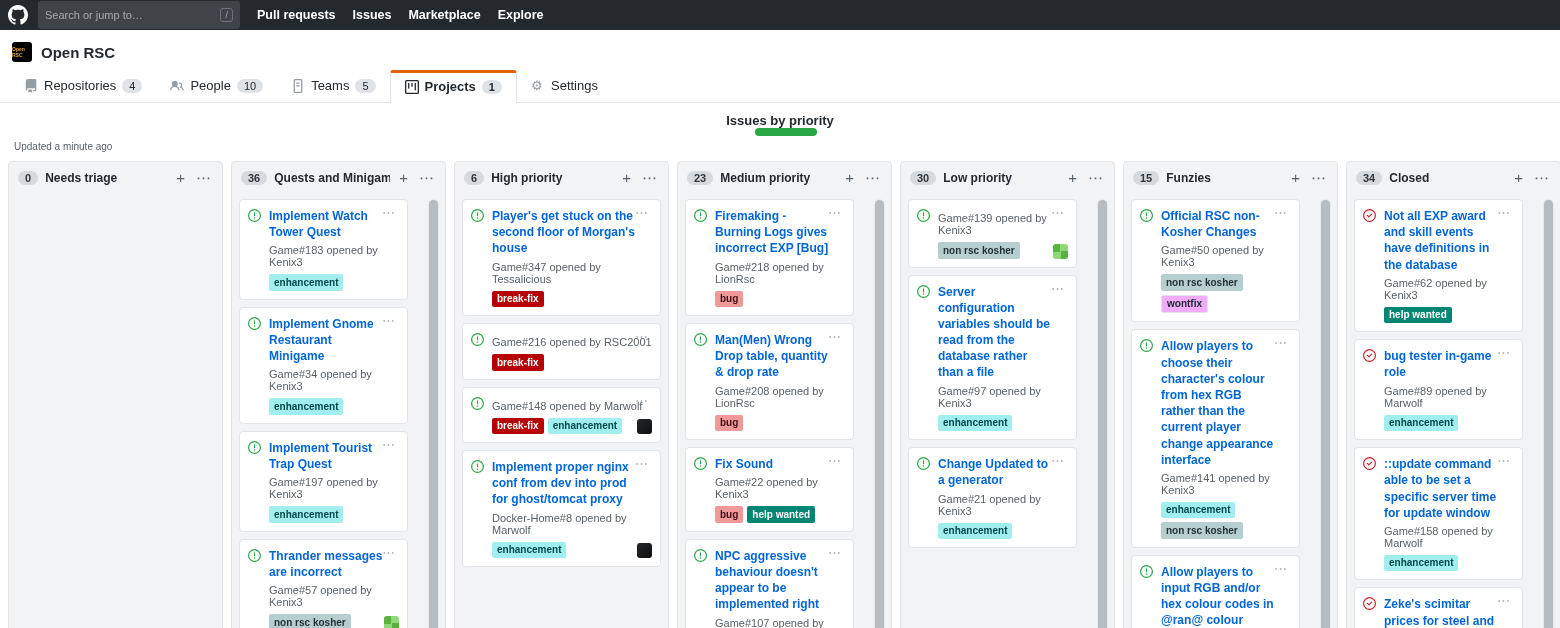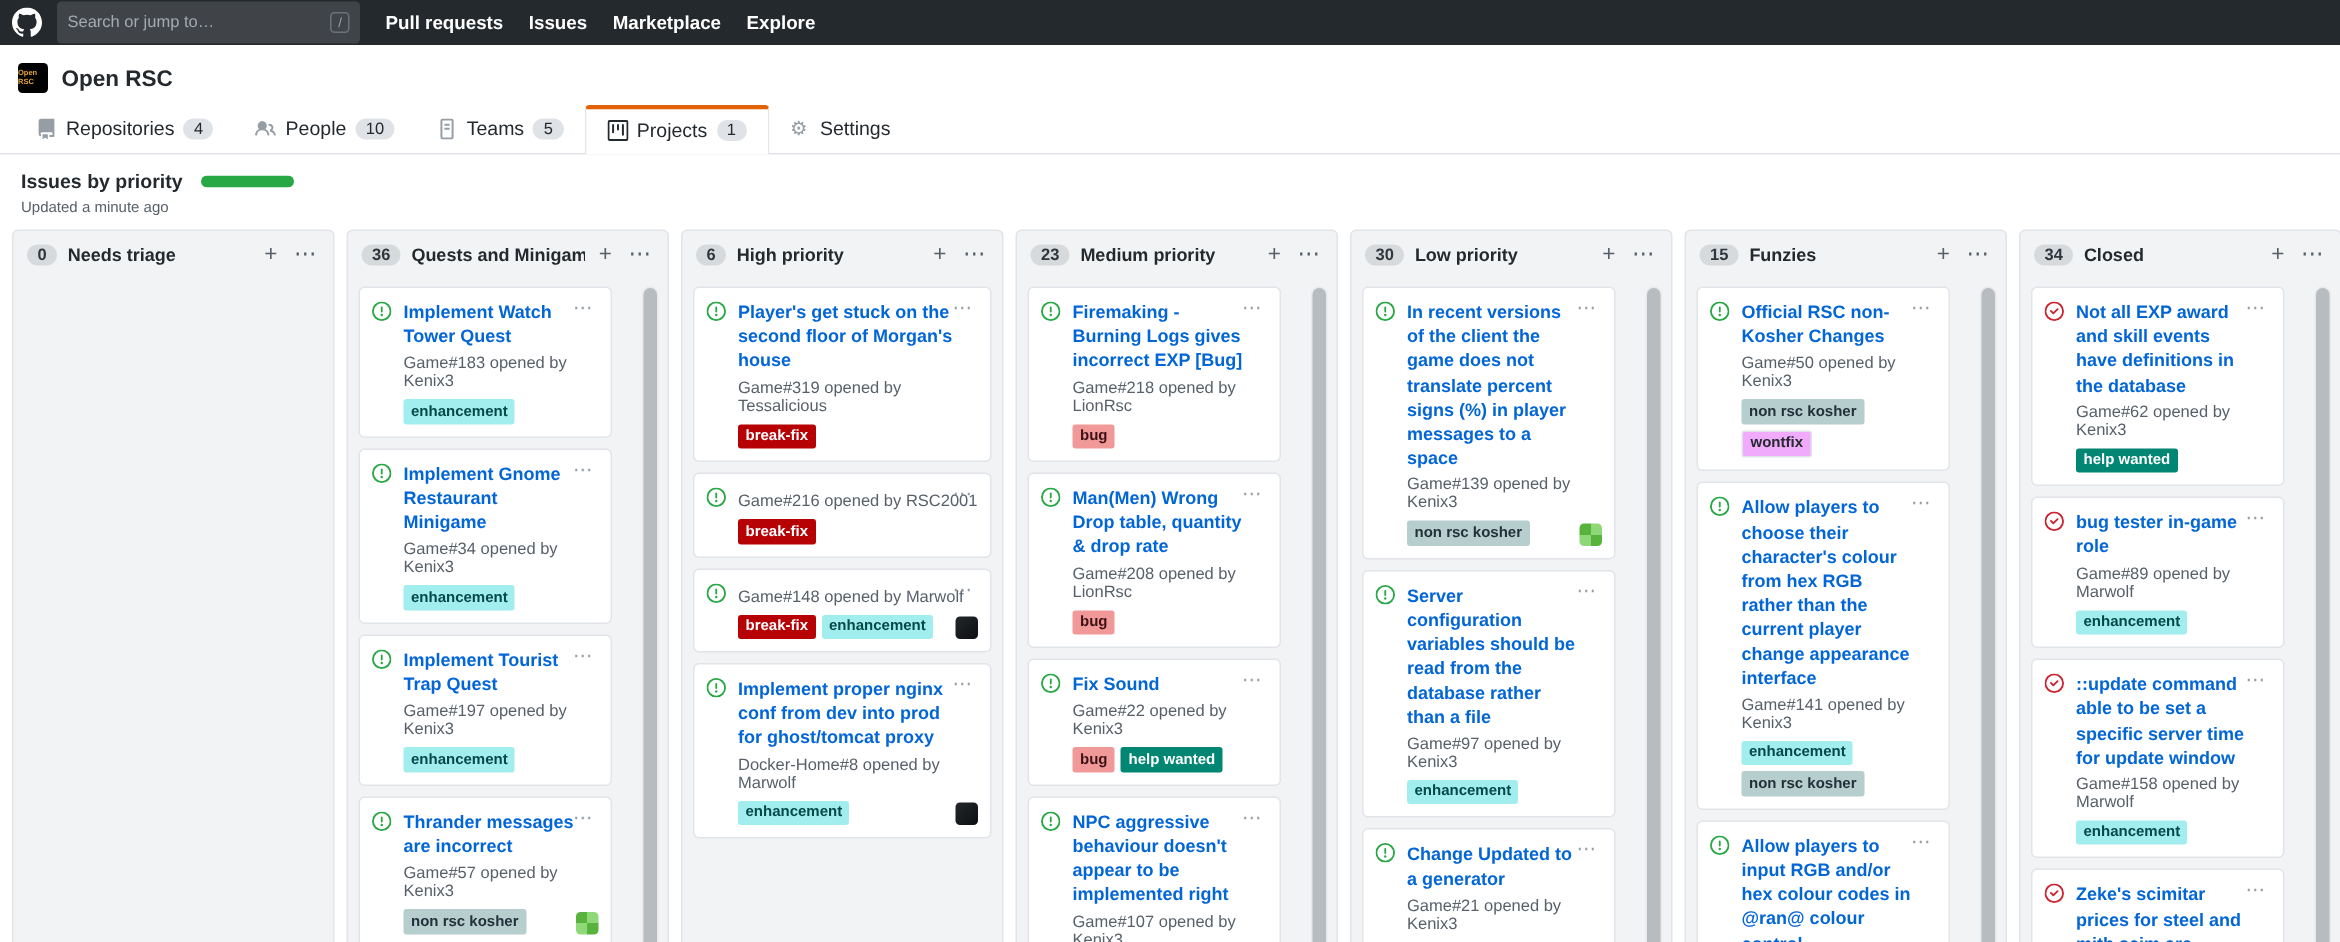--- a/index.html
+++ b/index.html
@@ -22,26 +22,26 @@
               font-size:5px;font-weight:bold;display:flex;align-items:center;justify-content:center;overflow:hidden;}
   .org-name{margin-left:9px;font-size:15px;font-weight:bold;}
 
   
   .tabs{margin-top:8px;padding-left:10px;display:flex;align-items:flex-end;border-bottom:1px solid #e1e4e8;}
   .tab{display:flex;align-items:center;gap:6px;padding:8px 14px 9px;font-size:13px;color:#24292e;cursor:pointer;}
   .t-icon{width:14px;height:14px;color:#959da5;flex:none;}
   .tab-pill{background:#dfe2e6;border-radius:10px;padding:1px 7px;font-size:11px;color:#24292e;}
   .tab-pill:empty{display:none;}
   .tab.active{background:#fff;border:1px solid #e1e4e8;border-bottom:none;border-top:3px solid #e36209;
-              border-radius:3px 3px 0 0;margin-bottom:-1px;padding-top:6px;font-weight:normal;}
+              border-radius:3px 3px 0 0;margin-bottom:-1px;padding-top:6px;font-weight:bold;}
   .tab.active .t-icon{color:#24292e;}
 
   
   .proj-head{padding:10px 14px 2px;}
-  .proj-row{display:flex;align-items:center;}
+  .proj-row{display:flex;align-items:center;flex-direction:column;}
   .proj-title{font-size:13px;font-weight:bold;}
   .progress{width:62px;height:8px;border-radius:4px;margin-left:12px;background:#dfe2e6;overflow:hidden;}
   .progress-fill{height:100%;background:#28a745;}
   .updated{font-size:10px;color:#586069;margin-top:5px;}
 
   
   .board{display:flex;gap:8px;padding:7px 0 0 8px;height:483px;overflow:hidden;align-items:stretch;}
   .column{width:215px;flex:none;background:#f1f3f5;border:1px solid #e1e4e8;border-radius:4px;
           height:540px;position:relative;box-sizing:border-box;}
   .col-head{display:flex;align-items:center;padding:8px 9px;gap:7px;}
@@ -212,21 +212,21 @@
         <button class="col-btn">+</button>
         <button class="col-btn">⋯</button>
       </div>
       <div class="cards">
         <article class="card">
           <svg viewBox="0 0 16 16" class="state-icon open">
             <path d="M8 1.5a6.5 6.5 0 100 13 6.5 6.5 0 000-13zM0 8a8 8 0 1116 0A8 8 0 010 8zm9 3a1 1 0 11-2 0 1 1 0 012 0zm-.25-6.25a.75.75 0 00-1.5 0v3.5a.75.75 0 001.5 0v-3.5z" fill="currentColor"></path>
           </svg>
           <div class="card-title">Player's get stuck on the second floor of Morgan's house</div>
           <button class="card-dots">⋯</button>
-          <div class="card-meta">Game#319 opened by Tessalicious</div>
+          <div class="card-meta">Game#347 opened by Tessalicious</div>
           <div class="card-labels">
             <span class="lbl" style="background: rgb(182, 2, 5); color: rgb(255, 255, 255);">break-fix</span>
           </div>
         </article>
         <article class="card">
           <svg viewBox="0 0 16 16" class="state-icon open">
             <path d="M8 1.5a6.5 6.5 0 100 13 6.5 6.5 0 000-13zM0 8a8 8 0 1116 0A8 8 0 010 8zm9 3a1 1 0 11-2 0 1 1 0 012 0zm-.25-6.25a.75.75 0 00-1.5 0v3.5a.75.75 0 001.5 0v-3.5z" fill="currentColor"></path>
           </svg>
           <button class="card-dots">⋯</button>
           <div class="card-meta">Game#216 opened by RSC2001</div>
@@ -320,21 +320,20 @@
         <span class="col-count">30</span>
         <span class="col-name">Low priority</span>
         <button class="col-btn">+</button>
         <button class="col-btn">⋯</button>
       </div>
       <div class="cards">
         <article class="card">
           <svg viewBox="0 0 16 16" class="state-icon open">
             <path d="M8 1.5a6.5 6.5 0 100 13 6.5 6.5 0 000-13zM0 8a8 8 0 1116 0A8 8 0 010 8zm9 3a1 1 0 11-2 0 1 1 0 012 0zm-.25-6.25a.75.75 0 00-1.5 0v3.5a.75.75 0 001.5 0v-3.5z" fill="currentColor"></path>
           </svg>
-          <div class="card-title">In recent versions of the client the game does not translate percent signs (%) in player messages to a space</div>
           <button class="card-dots">⋯</button>
           <div class="card-meta">Game#139 opened by Kenix3</div>
           <div class="card-labels">
             <span class="lbl" style="background: rgb(182, 206, 206); color: rgb(36, 49, 58);">non rsc kosher</span>
           </div>
           <div class="avatar green"></div>
         </article>
         <article class="card">
           <svg viewBox="0 0 16 16" class="state-icon open">
             <path d="M8 1.5a6.5 6.5 0 100 13 6.5 6.5 0 000-13zM0 8a8 8 0 1116 0A8 8 0 010 8zm9 3a1 1 0 11-2 0 1 1 0 012 0zm-.25-6.25a.75.75 0 00-1.5 0v3.5a.75.75 0 001.5 0v-3.5z" fill="currentColor"></path>

